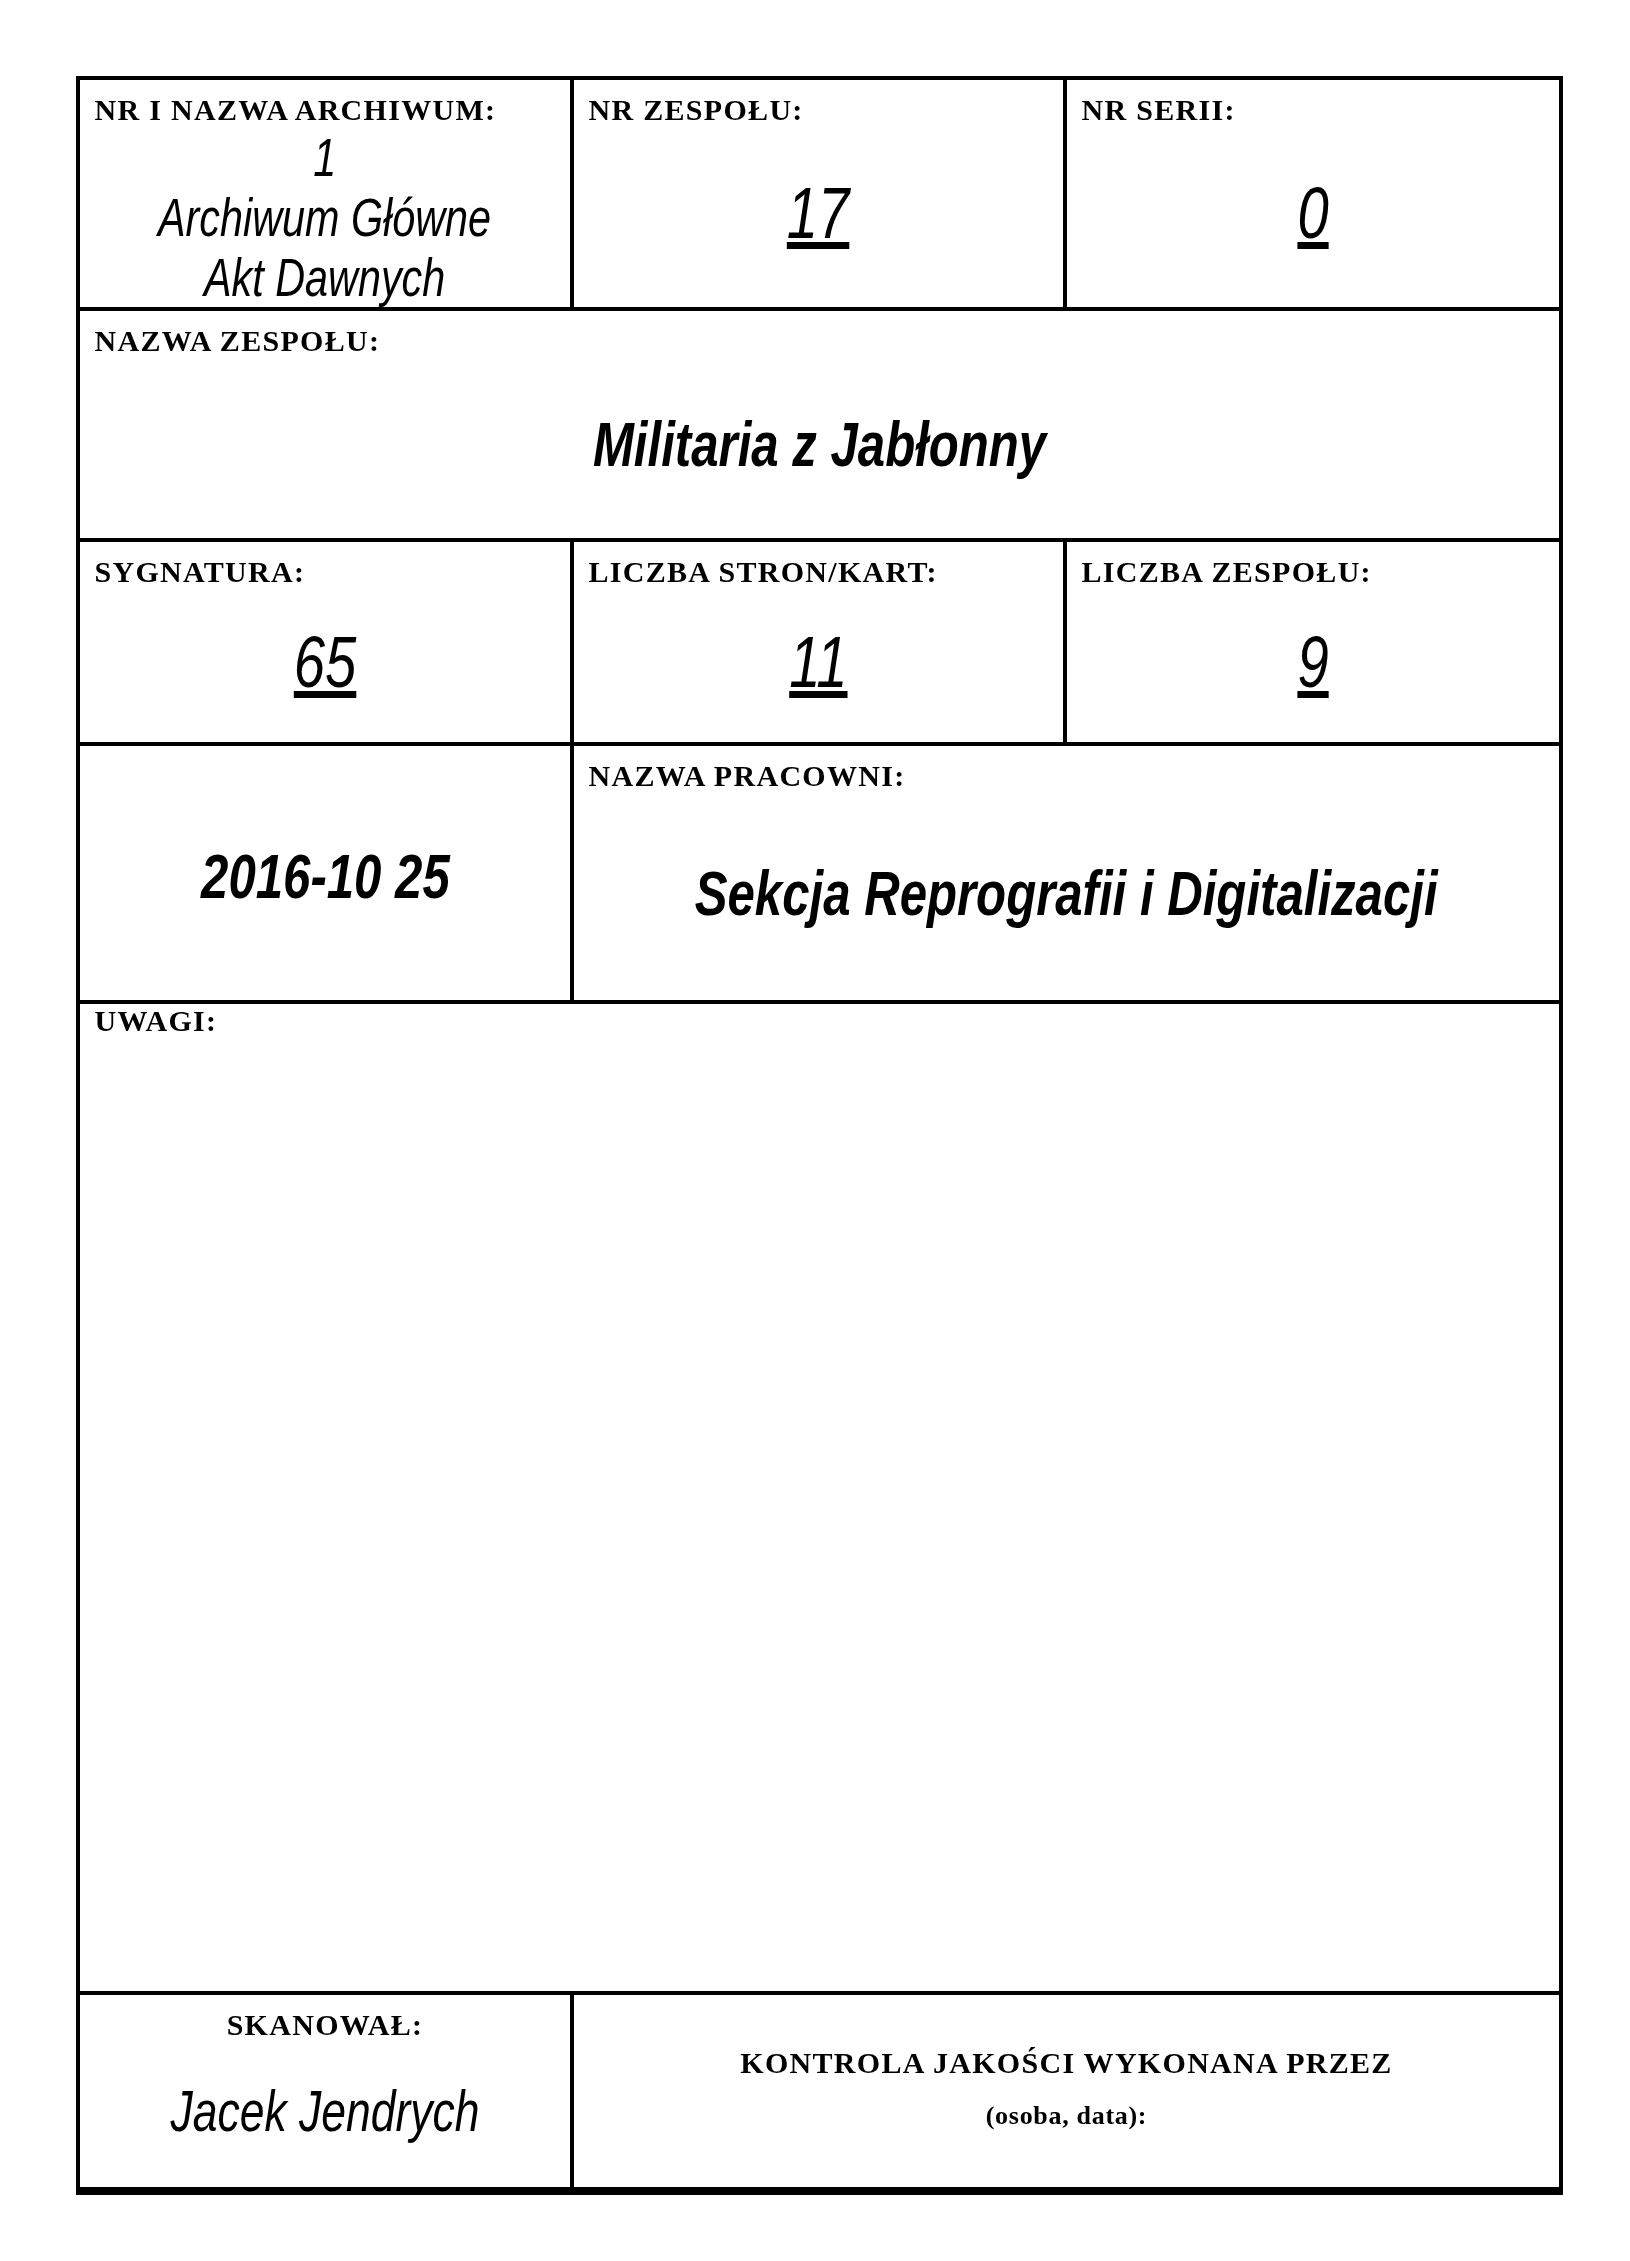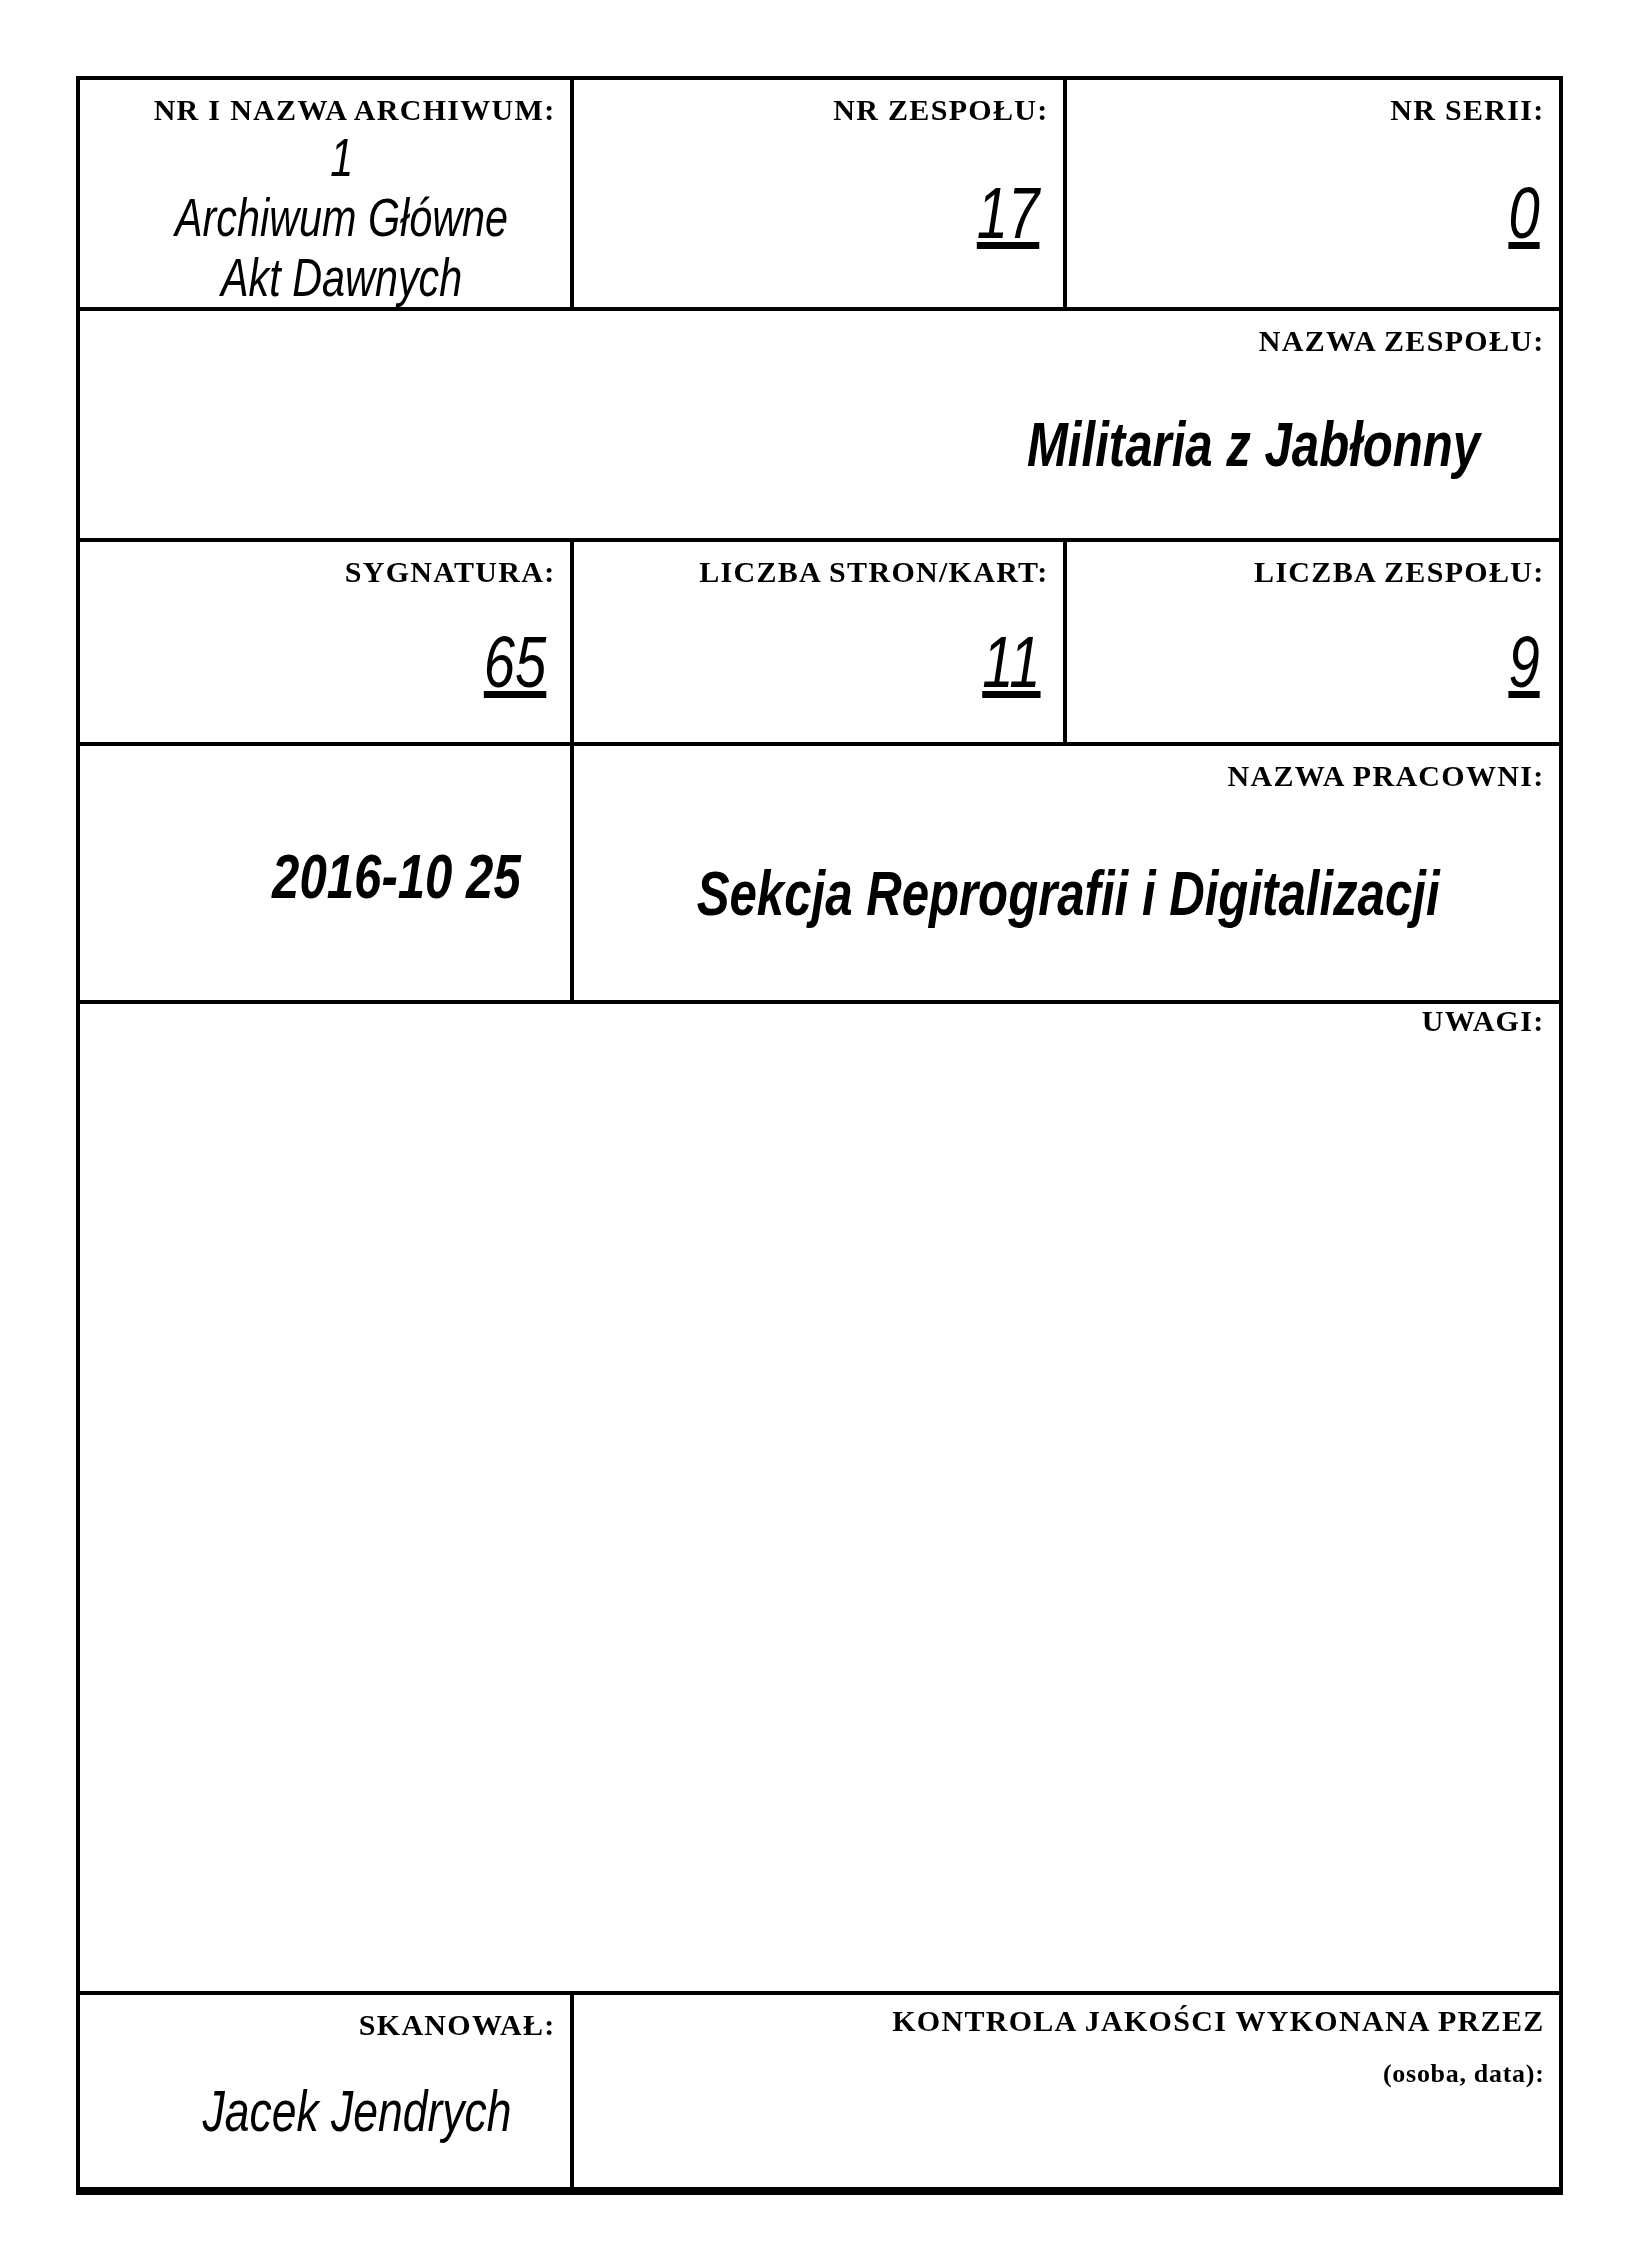--- a/index.html
+++ b/index.html
@@ -28,21 +28,20 @@
   .r3 { height:204px; }
   .r4 { height:258px; }
   .r5 { flex:1 1 auto; }
   .r6 { height:192px; }
   .cell {
     box-sizing:border-box;
     border-right:4px solid #000;
     display:flex; flex-direction:column;
     padding:13px 14.5px 6.6px 14.5px;
     overflow:hidden;
-    align-items:flex-end;
   }
   .cell:last-child { border-right:none; }
   .c1 { width:494px; flex:0 0 auto; }
   .c2 { width:493px; flex:0 0 auto; }
   .cgrow { flex:1 1 auto; }
   .label {
     font-weight:bold;
     font-size:30px;
     line-height:1.15;
     letter-spacing:1.3px;
@@ -62,21 +61,21 @@
   .v-text { font-size:63px; line-height:1.1;font-weight:bold; }
   .v-block { font-size:53px; line-height:1.14; }
   .v-name { font-size:57px; line-height:1.1; }
   .sub-label {
     font-weight:bold;
     font-size:26px;
     letter-spacing:0.7px;
     text-align:center;
     margin-top:20px;
   }
-  .kontrola-cell { justify-content:flex-start; padding-top:9px; }
+  .kontrola-cell { justify-content:flex-start; padding-top:9px;margin-top:42px; }
   .uwagi-cell { padding-top:0; }
 </style>
 </head>
 <body>
 
 <div class="page">
   <div class="form">
 
     <div class="row r1">
       <div class="cell c1">

